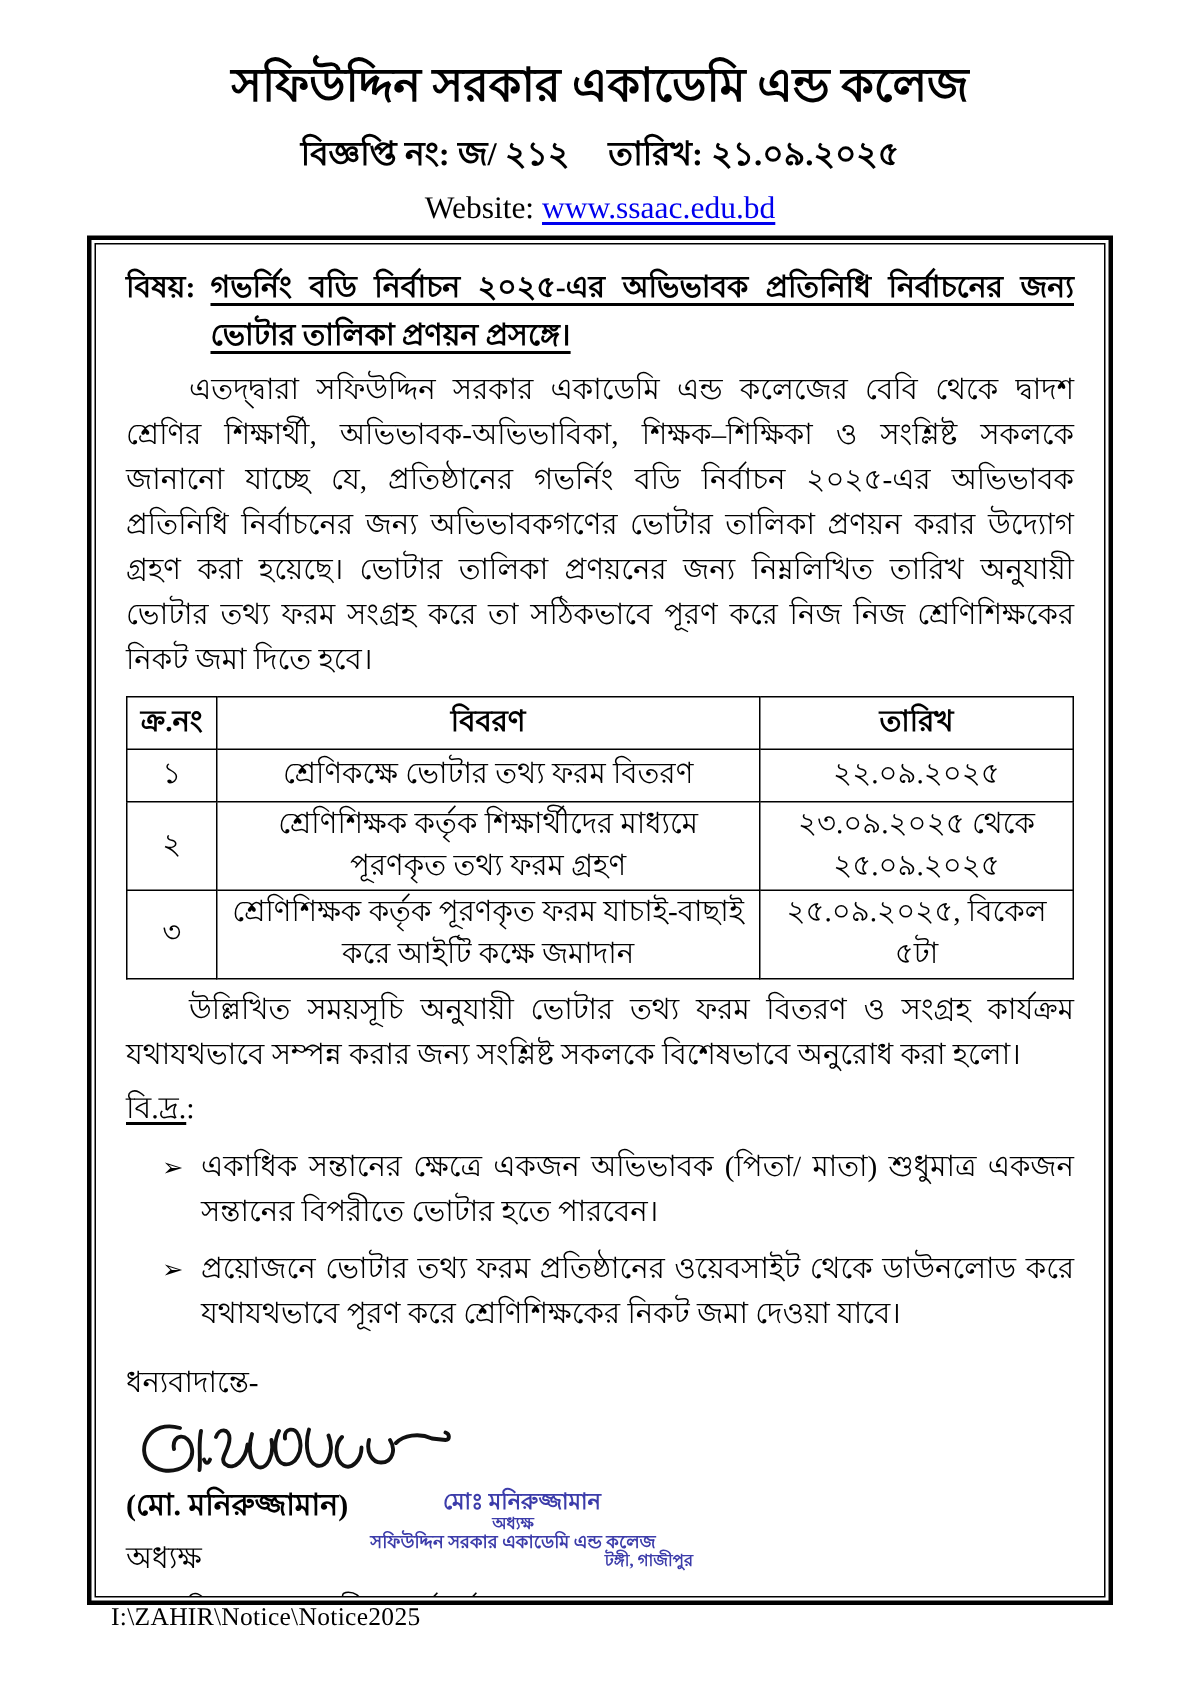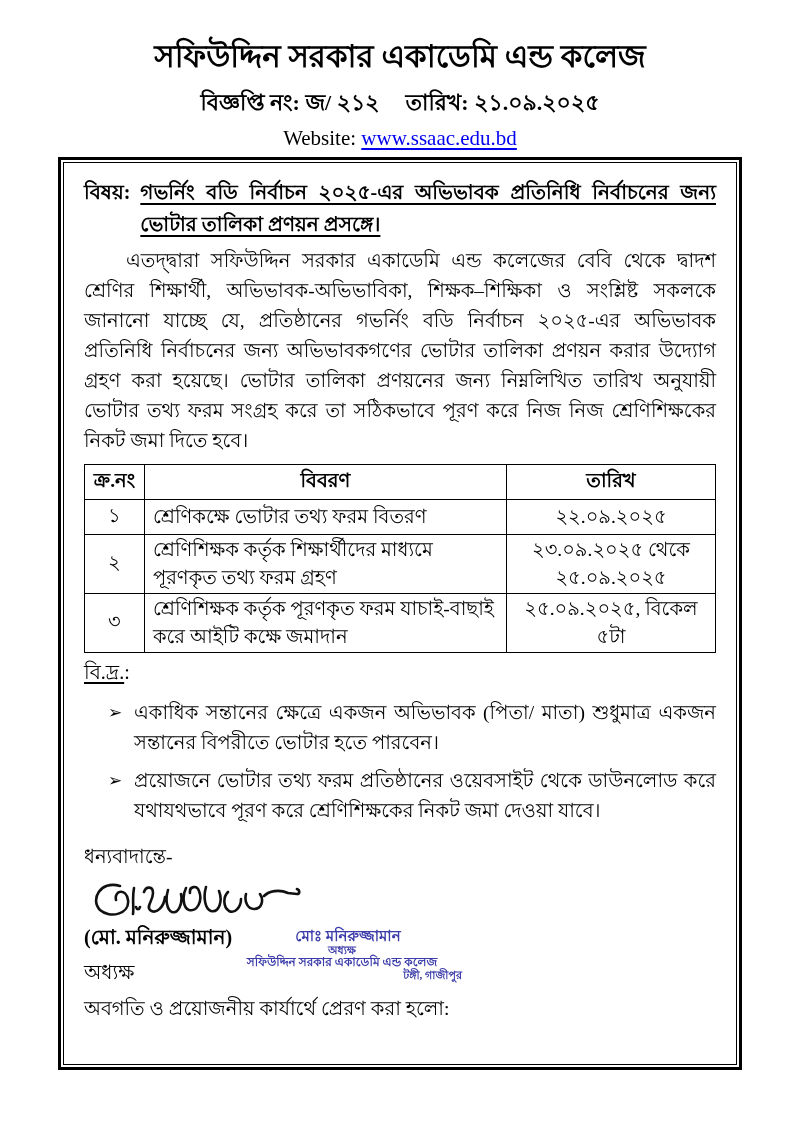--- a/index.html
+++ b/index.html
@@ -84,21 +84,21 @@
     border-collapse: collapse;
     font-size: 19.5px;
   }
   table.schedule th, table.schedule td {
     border: 1.6px solid #000;
     padding: 1px 8px;
     vertical-align: middle;
   }
   table.schedule th { font-weight: bold; text-align: center; height: 27px; }
   td.col-sl { text-align: center; width: 60px; }
-  td.col-desc { text-align: left; width: 379px; line-height: 28px; }
+  td.col-desc { text-align: center; width: 379px; line-height: 28px; }
   td.col-date { text-align: center; width: 214px; line-height: 28px; }
   tr.row-1 td { height: 30px; }
   tr.row-2 td { height: 58px; }
   tr.row-3 td { height: 56px; }
 
   .closing-para { margin-top: 6px; text-align: justify; text-indent: 42px; }
 
   
   .note-label { margin-top: 4px; font-size: 20px; }
   .note-label .ul { text-decoration: underline; text-underline-offset: 3px; }
@@ -181,20 +181,21 @@
             <td class="col-date">২৩.০৯.২০২৫ থেকে ২৫.০৯.২০২৫</td>
           </tr>
           <tr class="row-3">
             <td class="col-sl">৩</td>
             <td class="col-desc">শ্রেণিশিক্ষক কর্তৃক পূরণকৃত ফরম যাচাই-বাছাই করে আইটি কক্ষে জমাদান</td>
             <td class="col-date">২৫.০৯.২০২৫, বিকেল ৫টা</td>
           </tr>
         </tbody>
       </table>
 
+      <p class="bn closing-para">উল্লিখিত সময়সূচি অনুযায়ী ভোটার তথ্য ফরম বিতরণ ও সংগ্রহ কার্যক্রম যথাযথভাবে সম্পন্ন করার জন্য সংশ্লিষ্ট সকলকে বিশেষভাবে অনুরোধ করা হলো।</p>
 
       <div class="note-label">
         <span class="ul">বি.দ্র.</span><span>:</span>
       </div>
 
       <div class="bullet">
         <span class="bullet-glyph">➢</span>
         <p class="bn bullet-text">একাধিক সন্তানের ক্ষেত্রে একজন অভিভাবক (পিতা/ মাতা) শুধুমাত্র একজন সন্তানের বিপরীতে ভোটার হতে পারবেন।</p>
       </div>
       <div class="bullet">
@@ -217,14 +218,15 @@
           <div class="stamp-l4">টঙ্গী, গাজীপুর</div>
         </div>
         <div class="sig-designation">অধ্যক্ষ</div>
       </div>
 
       <div class="bn distribution-heading">অবগতি ও প্রয়োজনীয় কার্যার্থে প্রেরণ করা হলো:</div>
 
     </div>
   </div>
 
+  <div class="footer-path">I:\ZAHIR\Notice\Notice2025</div>
 
 </div>
 
 </body></html>

